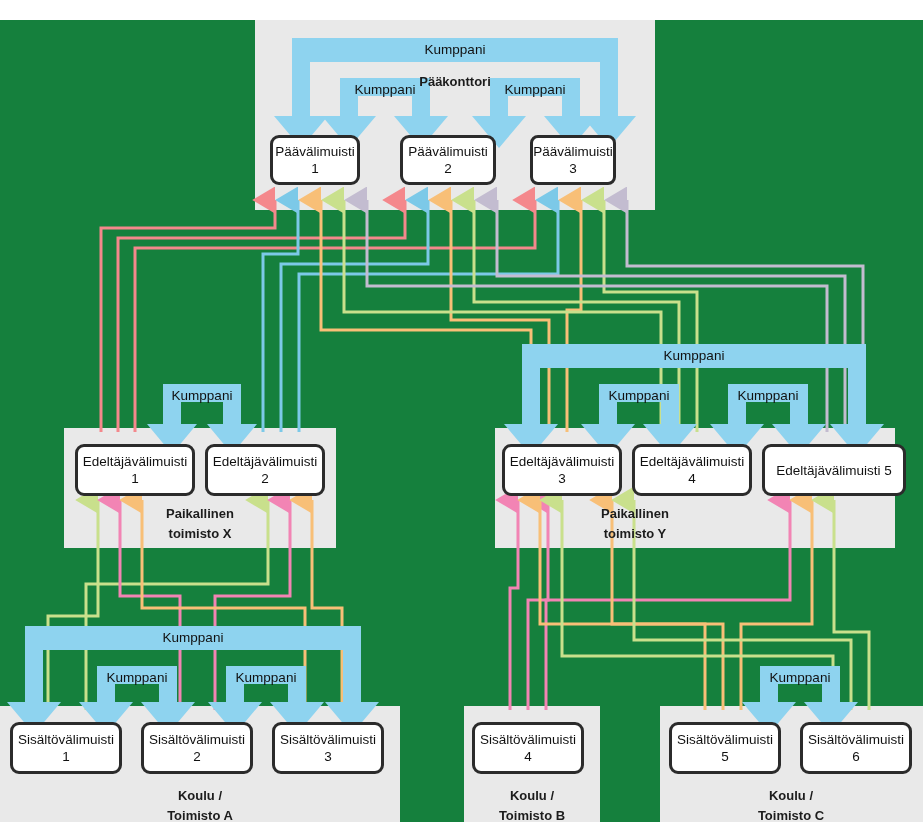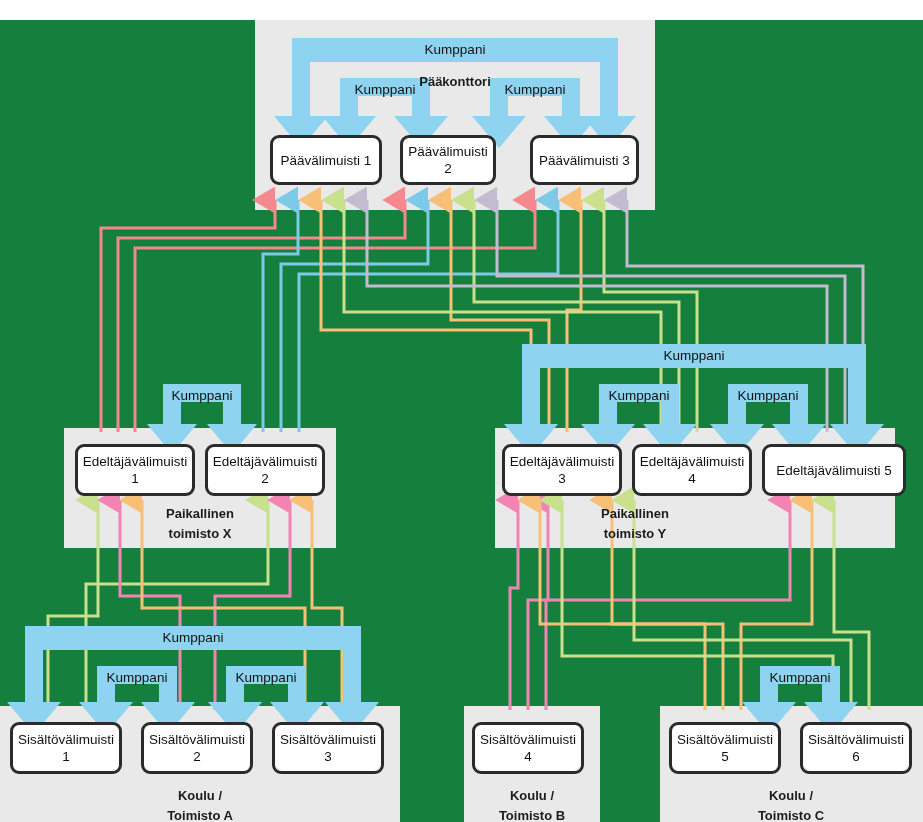--- a/index.html
+++ b/index.html
@@ -224,23 +224,23 @@
 toimisto X</div>
   <div class="zone-label" style="left:575px;top:484px;width:120px;">Paikallinen
 toimisto Y</div>
   <div class="zone-label" style="left:140px;top:766px;width:120px;">Koulu /
 Toimisto A</div>
   <div class="zone-label" style="left:472px;top:766px;width:120px;">Koulu /
 Toimisto B</div>
   <div class="zone-label" style="left:731px;top:766px;width:120px;">Koulu /
 Toimisto C</div>
 
-  <div class="node" style="left:270px;top:115px;width:112px;height:50px;">Päävälimuisti 1</div>
+  <div class="node" style="left:270px;top:115px;width:90px;height:50px;">Päävälimuisti 1</div>
   <div class="node" style="left:400px;top:115px;width:96px;height:50px;">Päävälimuisti 2</div>
-  <div class="node" style="left:530px;top:115px;width:109px;height:50px;">Päävälimuisti 3</div>
+  <div class="node" style="left:530px;top:115px;width:86px;height:50px;border-radius:8px;">Päävälimuisti 3</div>
 
   <div class="node" style="left:75px;top:424px;width:120px;height:52px;">Edeltäjävälimuisti
 1</div>
   <div class="node" style="left:205px;top:424px;width:120px;height:52px;">Edeltäjävälimuisti
 2</div>
 
   <div class="node" style="left:502px;top:424px;width:120px;height:52px;">Edeltäjävälimuisti
 3</div>
   <div class="node" style="left:632px;top:424px;width:120px;height:52px;">Edeltäjävälimuisti
 4</div>

